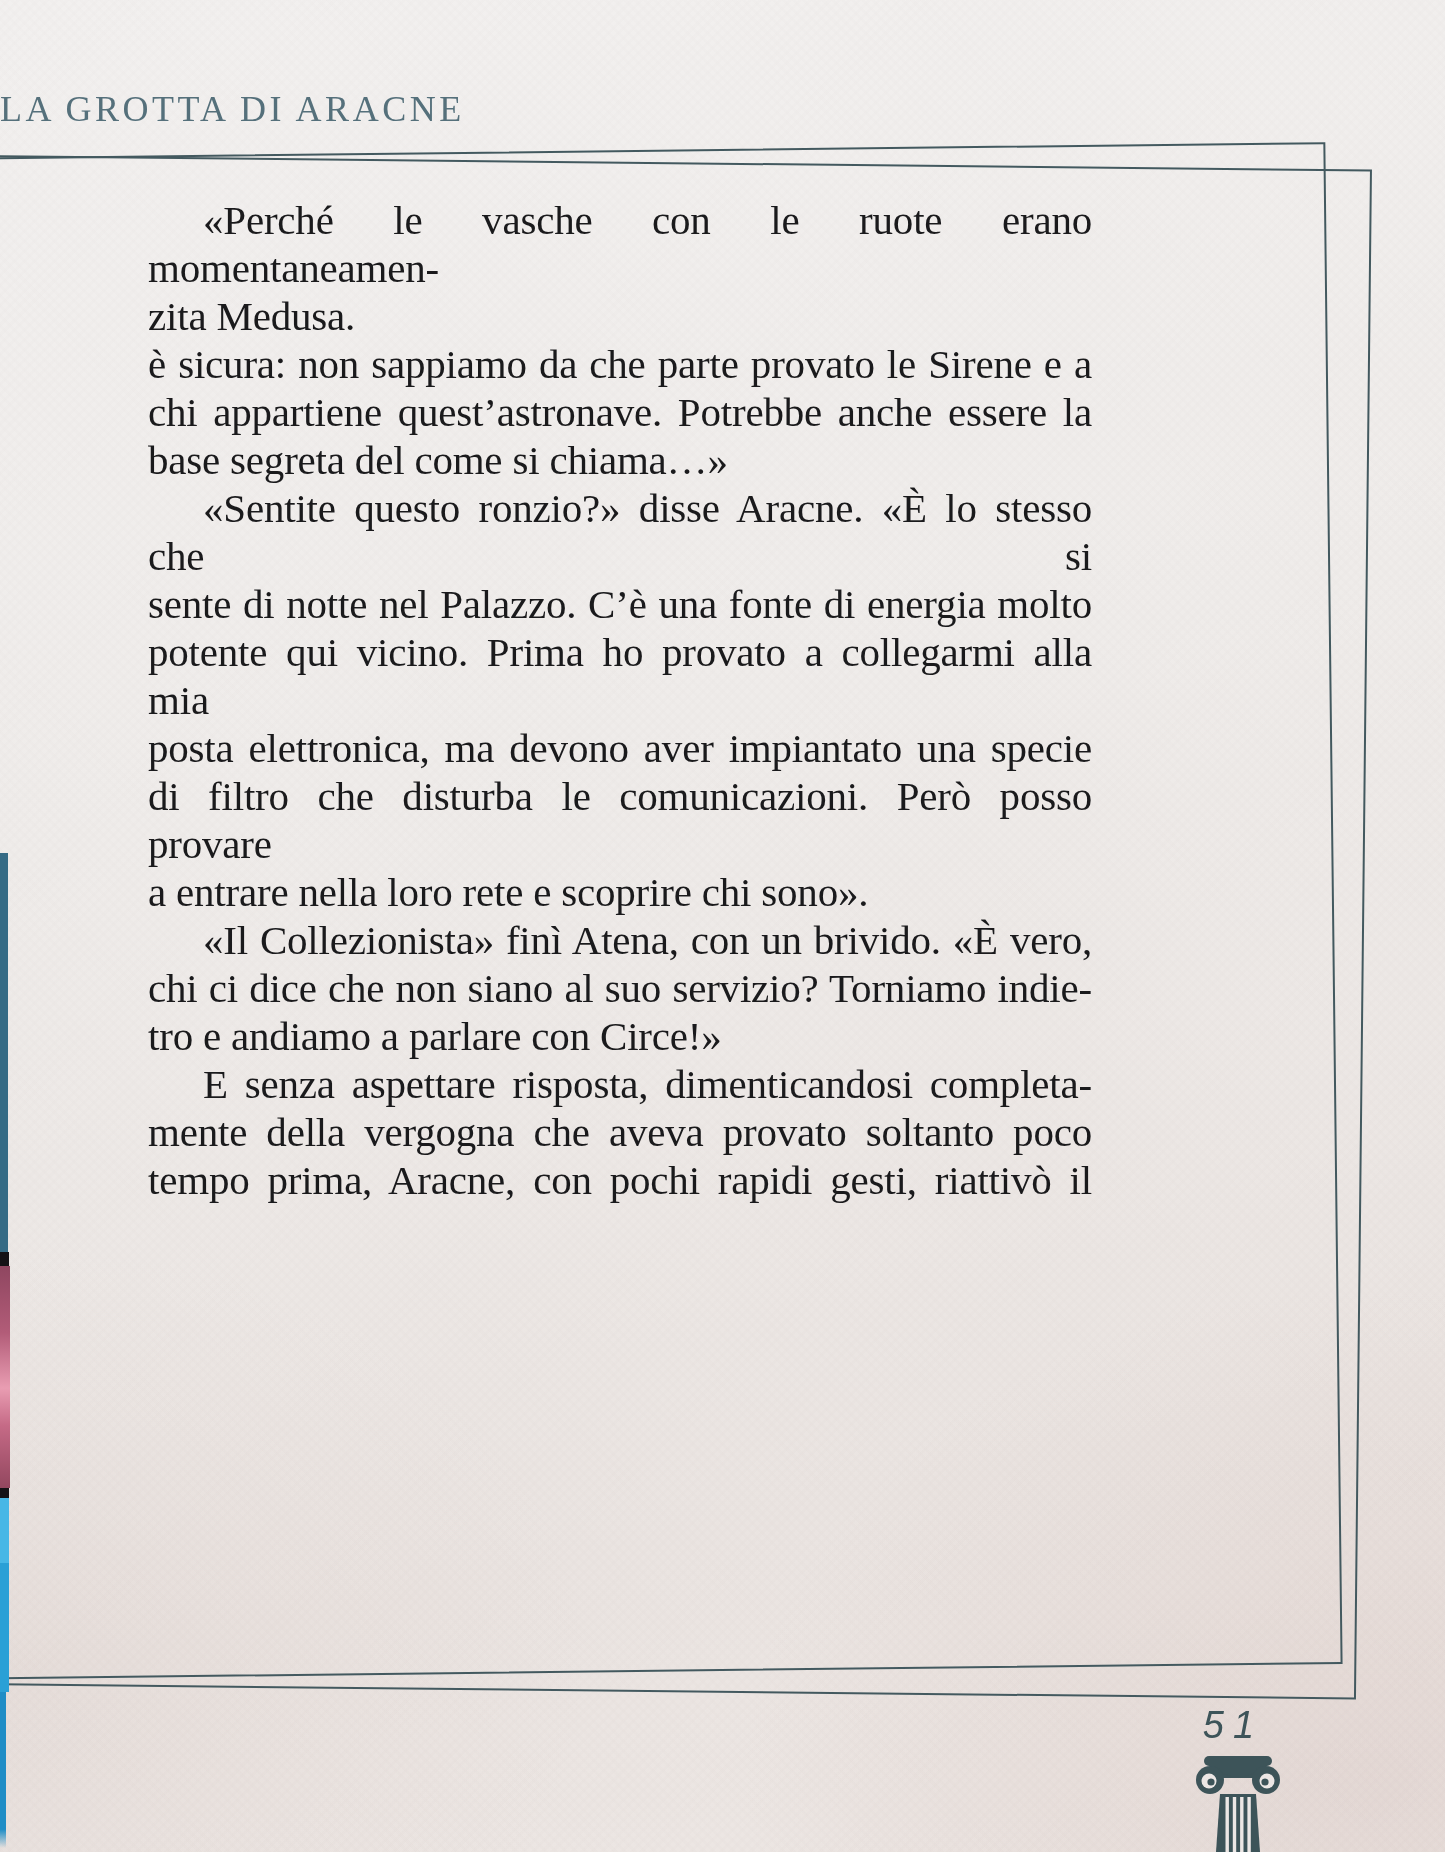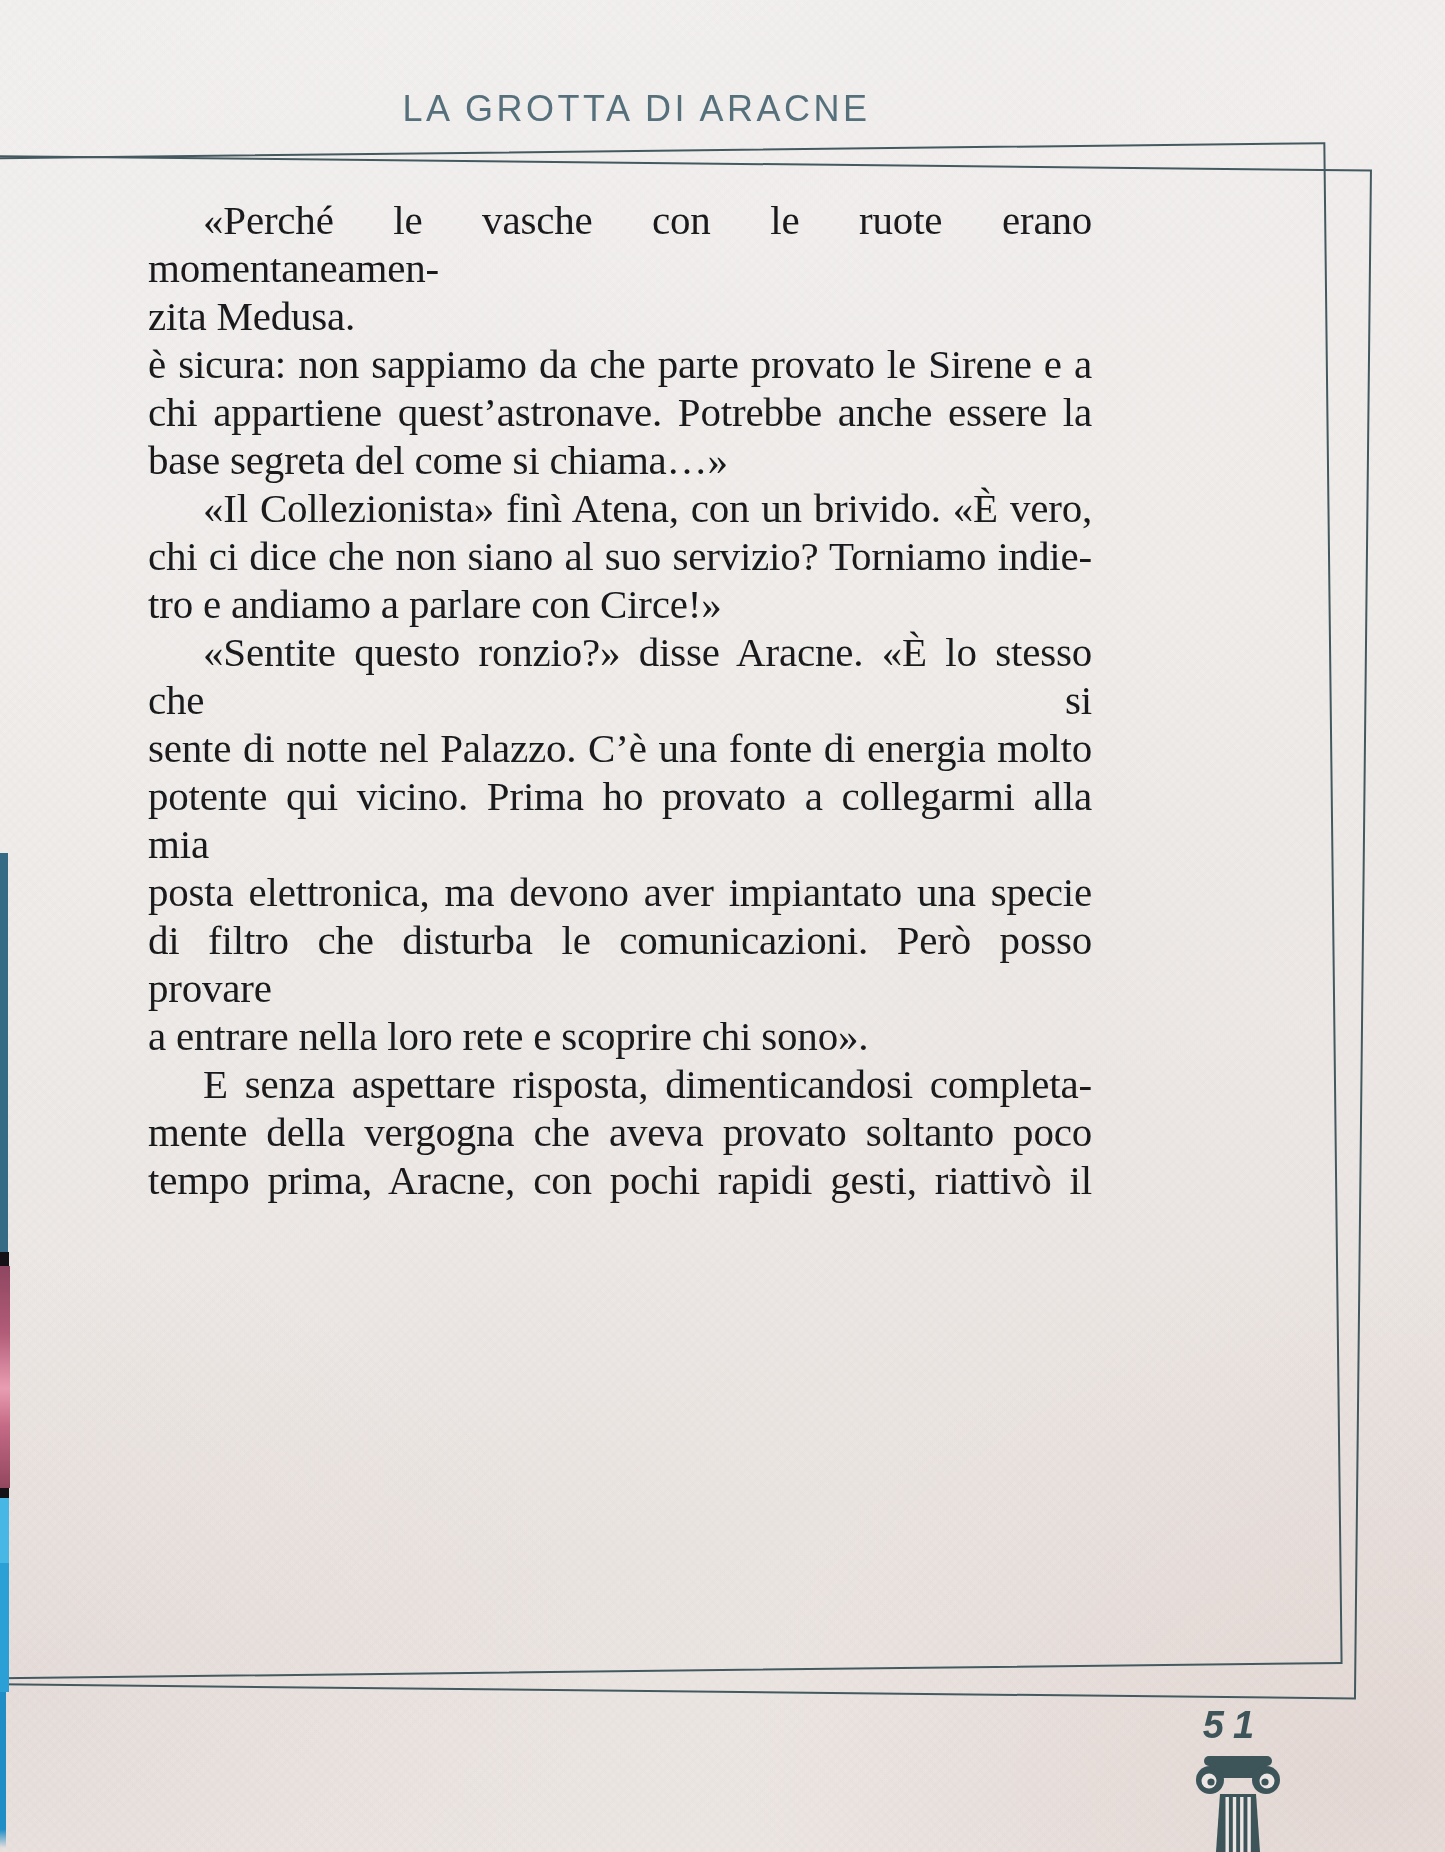--- a/index.html
+++ b/index.html
@@ -26,38 +26,38 @@
     background:
       repeating-linear-gradient(45deg, rgba(140,115,110,.022) 0 3px, rgba(0,0,0,0) 3px 7px),
       repeating-linear-gradient(-45deg, rgba(140,115,110,.022) 0 3px, rgba(0,0,0,0) 3px 7px);
   }
   
   .frame{position:absolute;border:2px solid var(--frame);background:transparent;}
   .frame-a{left:-62px;top:150px;width:1392px;height:1518px;transform:rotate(-0.65deg);}
   .frame-b{left:-62px;top:162px;width:1422px;height:1526px;transform:rotate(0.6deg);}
   
   .chapter-header{
-    position:absolute;top:88px;left:0;width:1273px;text-align:center;
-    font-family:Liberation Sans, sans-serif;
+    position:absolute;top:88px;left:0;width:1273px;text-align:left;
+    font-family:Liberation Serif, serif;
     font-size:36px;letter-spacing:3.5px;color:var(--header);
     text-transform:uppercase;white-space:nowrap;
   }
   
   .bodytext{
     position:absolute;left:148px;top:196px;width:944px;
     font-size:41px;line-height:48px;color:var(--ink);
     letter-spacing:-0.2px;
   }
   .line{text-align:justify;text-align-last:justify;white-space:normal;}
   .line.last{text-align-last:left;}
   .line.first{text-indent:55px;}
   
   .page-number{
     position:absolute;left:1198px;top:1704px;width:70px;text-align:center;
-    font-family:"Liberation Sans", sans-serif;font-weight:700;font-style:italic;
+    font-family:"Liberation Sans", sans-serif;font-weight:400;font-style:italic;
     font-size:38px;letter-spacing:9px;color:var(--accent);white-space:nowrap;
   }
   .column-icon{position:absolute;left:1194px;top:1752px;width:88px;height:100px;}
   
   .sliver{position:absolute;left:0;}
   .sl-teal{top:853px;height:399px;width:8px;background:var(--sliver-teal);}
   .sl-black-top{top:1252px;height:14px;width:9px;background:#141216;}
   .sl-pink{top:1266px;height:222px;width:10px;
     background:linear-gradient(180deg,#8f4660 0%, var(--sliver-pink) 30%, var(--sliver-pink-light) 55%, #c56a86 72%, #93475f 100%);}
   .sl-black-bot{top:1488px;height:10px;width:9px;background:#141216;}
@@ -81,31 +81,31 @@
     <div>
       <div class="line first">«Perché le vasche con le ruote erano momentaneamen-</div>
       <div class="line last">zita Medusa.</div>
     </div>
     <div>
       <div class="line">è sicura: non sappiamo da che parte provato le Sirene e a</div>
       <div class="line">chi appartiene quest’astronave. Potrebbe anche essere la</div>
       <div class="line last">base segreta del come si chiama…»</div>
     </div>
     <div>
-      <div class="line first">«Il Collezionista» finì Atena, con un brivido. «È vero,</div>
-      <div class="line">chi ci dice che non siano al suo servizio? Torniamo indie-</div>
-      <div class="line last">tro e andiamo a parlare con Circe!»</div>
-    </div>
-    <div>
       <div class="line first">«Sentite questo ronzio?» disse Aracne. «È lo stesso che si</div>
       <div class="line">sente di notte nel Palazzo. C’è una fonte di energia molto</div>
       <div class="line">potente qui vicino. Prima ho provato a collegarmi alla mia</div>
       <div class="line">posta elettronica, ma devono aver impiantato una specie</div>
       <div class="line">di filtro che disturba le comunicazioni. Però posso provare</div>
       <div class="line last">a entrare nella loro rete e scoprire chi sono».</div>
+    </div>
+    <div>
+      <div class="line first">«Il Collezionista» finì Atena, con un brivido. «È vero,</div>
+      <div class="line">chi ci dice che non siano al suo servizio? Torniamo indie-</div>
+      <div class="line last">tro e andiamo a parlare con Circe!»</div>
     </div>
     <div>
       <div class="line first">E senza aspettare risposta, dimenticandosi completa-</div>
       <div class="line">mente della vergogna che aveva provato soltanto poco</div>
       <div class="line">tempo prima, Aracne, con pochi rapidi gesti, riattivò il</div>
     </div>
   </div>
 
 <div class="page-number">51</div>
 

